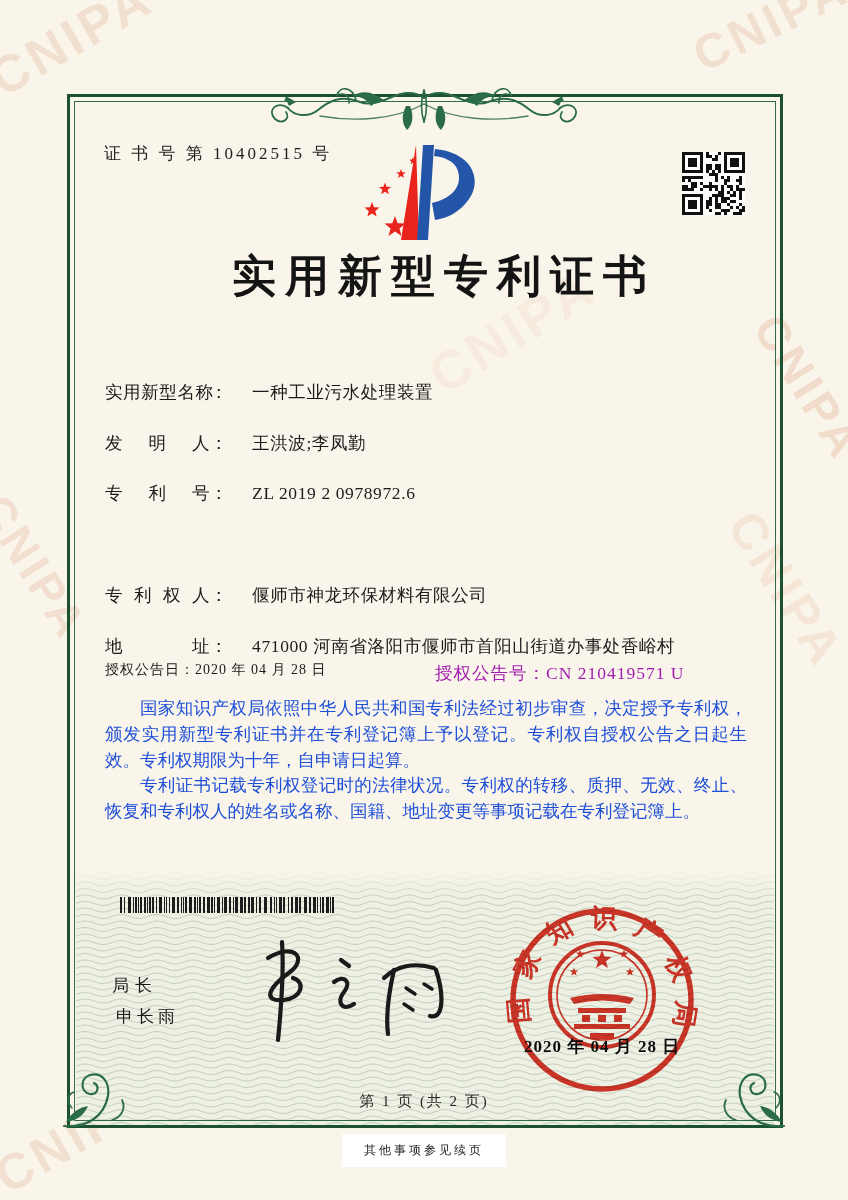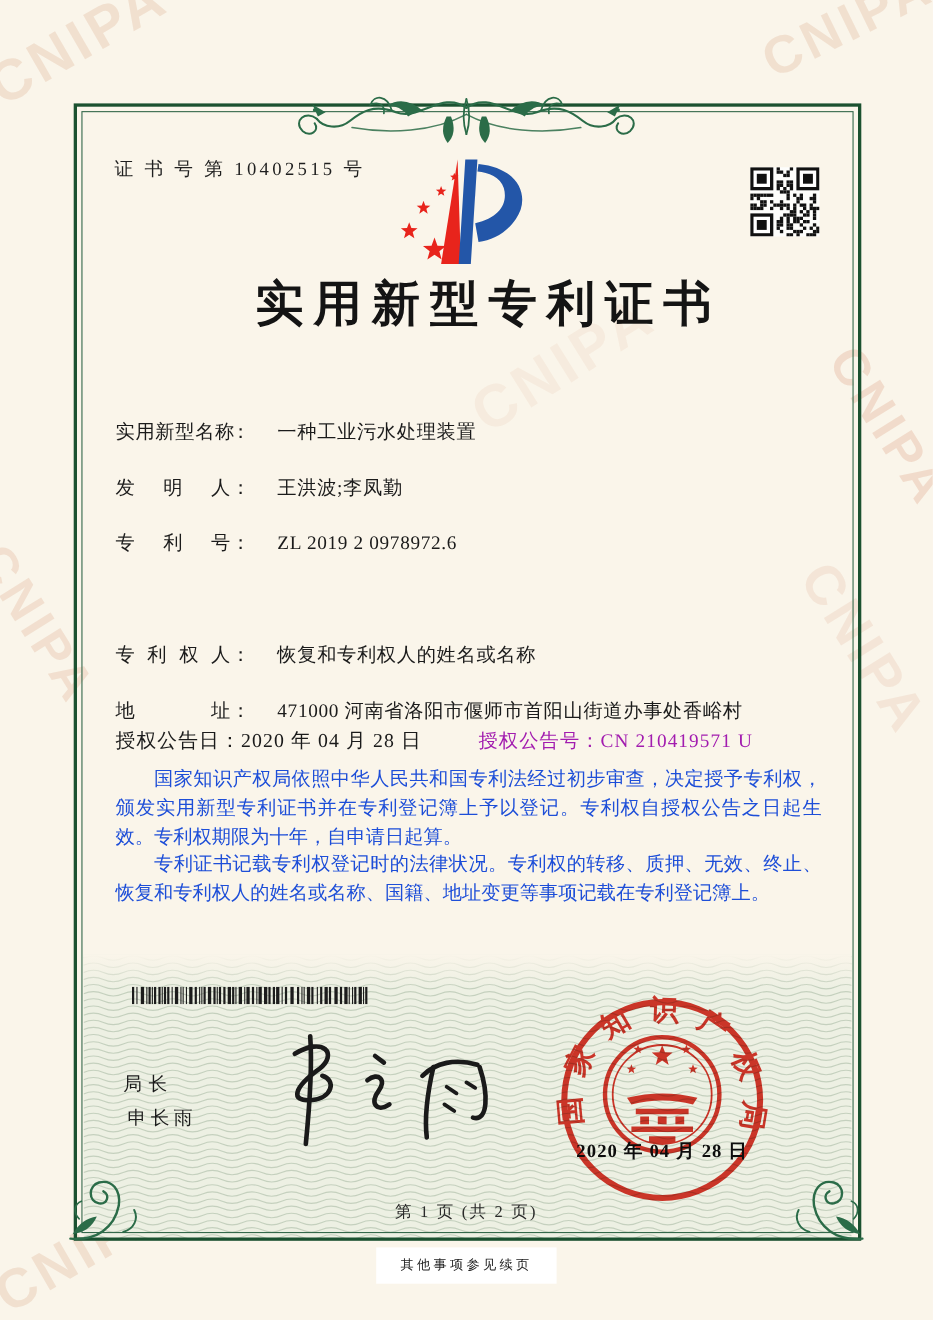--- a/index.html
+++ b/index.html
@@ -33,21 +33,21 @@
   .numline{position:absolute;left:104px;top:142px;font-size:17px;letter-spacing:3px;color:#1f1f1f;}
   .logo{position:absolute;left:358px;top:140px;}
   .qr{position:absolute;left:682px;top:152px;background:#fdfdfb;}
   .title{position:absolute;left:0;right:0;top:247px;text-align:center;font-size:44px;
       font-weight:bold;letter-spacing:9px;color:#141414;margin-left:40px;}
 
   .field{position:absolute;left:105px;font-size:17.5px;color:#1b1b1b;letter-spacing:0.6px;white-space:nowrap;}
   .flabel{display:inline-block;width:105px;text-align:justify;text-align-last:justify;margin-top:24px;}
   .fvalue{margin-left:24px;}
   .f1{top:356px;} .f2{top:407px;} .f3{top:457px;} .f4{top:508px;} .f5{top:559px;} .f6{top:610px;}
-  .grant-date{position:absolute;left:105px;top:661px;font-size:18px;color:#1b1b1b;letter-spacing:1px;}
+  .grant-date{position:absolute;left:105px;top:661px;font-size:14px;color:#1b1b1b;letter-spacing:1px;}
   .grant-no{position:absolute;left:435px;top:661px;font-size:17.5px;color:#a21caf;letter-spacing:1px;}
 
   .paras{position:absolute;left:105px;top:696px;width:642px;font-size:17.5px;line-height:25.8px;
       text-align:justify;color:#1d4ed8;}
   .paras p{margin:0;text-indent:2em;}
 
   .barcode{position:absolute;left:120px;top:897px;}
   .signer-title{position:absolute;left:112px;top:974px;font-size:17px;letter-spacing:6px;color:#1a1a1a;}
   .signer-name{position:absolute;left:116px;top:1005px;font-size:17px;letter-spacing:4px;color:#1a1a1a;}
   .signature{position:absolute;left:238px;top:936px;}
@@ -299,21 +299,21 @@
   <div class="field f1">
     <span class="flabel">实用新型名称</span><span>：</span><span class="fvalue">一种工业污水处理装置</span>
   </div>
   <div class="field f2">
     <span class="flabel">发明人</span><span>：</span><span class="fvalue">王洪波;李凤勤</span>
   </div>
   <div class="field f3">
     <span class="flabel">专利号</span><span>：</span><span class="fvalue">ZL 2019 2 0978972.6</span>
   </div>
   <div class="field f5">
-    <span class="flabel">专利权人</span><span>：</span><span class="fvalue">恢复和专利权人的姓名或名称</span>
+    <span class="flabel">专利权人</span><span>：</span><span class="fvalue">偃师市神龙环保材料有限公司</span>
   </div>
   <div class="field f6">
     <span class="flabel">地址</span><span>：</span><span class="fvalue">471000 河南省洛阳市偃师市首阳山街道办事处香峪村</span>
   </div>
 
   <div class="grant-date">
     <span>授权公告日</span><span>：</span><span>2020 年 04 月 28 日</span>
   </div>
   <div class="grant-no">
     <span>授权公告号</span><span>：</span><span>CN 210419571 U</span>

